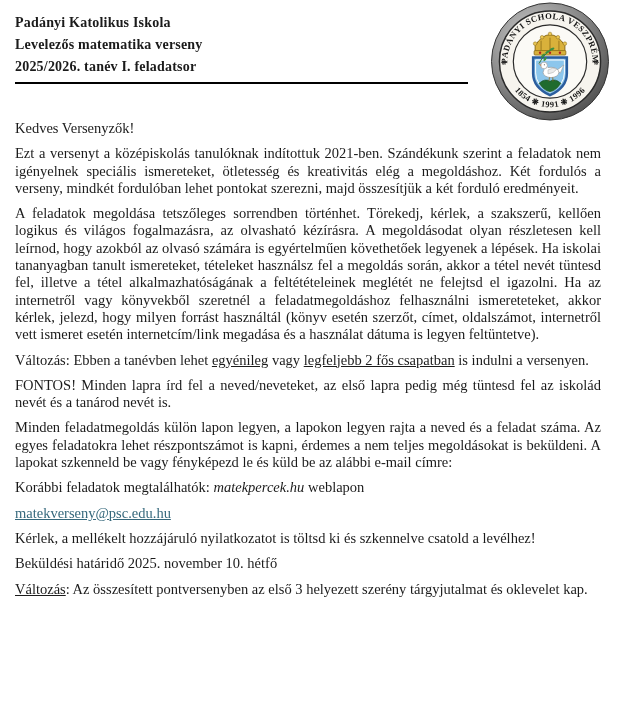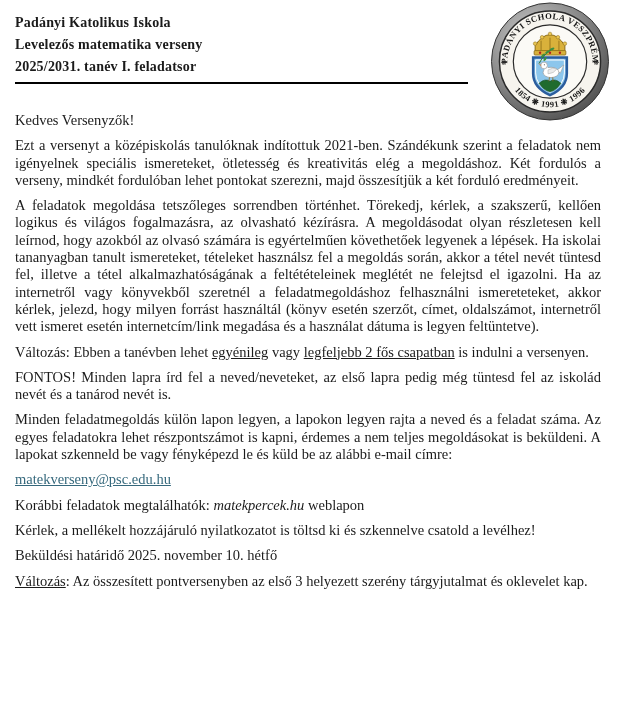--- a/index.html
+++ b/index.html
@@ -26,21 +26,21 @@
     letter-spacing:0.2px;
     white-space:nowrap;
   }
   .logo {
     position:absolute;
     top:2px; right:5px;
     width:124px; height:119px;
   }
   .logo svg { width:100%; height:100%; display:block; }
   
-  .content { margin-top:28px; }
+  .content { margin-top:36px; }
   .content p {
     margin:0 0 8px 0;
     font-size:14.5px;
     line-height:17.3px;
     text-align:justify;
   }
   .content p.left { text-align:left; }
   .bold { font-weight:normal; }
   .u { text-decoration:underline; }
   .it { font-style:italic; }
@@ -49,21 +49,21 @@
 </style>
 </head>
 <body>
 
 <div class="page">
 
   <header>
     <div class="titles">
       <div class="title">Padányi Katolikus Iskola</div>
       <div class="title">Levelezős matematika verseny</div>
-      <div class="title">2025/2031. tanév I. feladatsor</div>
+      <div class="title">2025/2026. tanév I. feladatsor</div>
     </div>
 
     <div class="logo">
       <svg viewBox="0 0 120 120" xmlns="http://www.w3.org/2000/svg">
         <defs>
           <radialGradient id="metalGrad" cx="35%" cy="30%" r="80%">
             <stop offset="0%" stop-color="#c9c9c9"></stop>
             <stop offset="55%" stop-color="#8a8a8a"></stop>
             <stop offset="100%" stop-color="#4a4a4a"></stop>
           </radialGradient>
@@ -135,23 +135,23 @@
 
     <p>A feladatok megoldása tetszőleges sorrendben történhet. Törekedj, kérlek, a szakszerű, kellően logikus és világos fogalmazásra, az olvasható kézírásra. A megoldásodat olyan részletesen kell leírnod, hogy azokból az olvasó számára is egyértelműen követhetőek legyenek a lépések. Ha iskolai tananyagban tanult ismereteket, tételeket használsz fel a megoldás során, akkor a tétel nevét tüntesd fel, illetve a tétel alkalmazhatóságának a feltétételeinek meglétét ne felejtsd el igazolni. Ha az internetről vagy könyvekből szeretnél a feladatmegoldáshoz felhasználni ismereteteket, akkor kérlek, jelezd, hogy milyen forrást használtál (könyv esetén szerzőt, címet, oldalszámot, internetről vett ismeret esetén internetcím/link megadása és a használat dátuma is legyen feltüntetve).</p>
 
     <p class="bold"><span>Változás: Ebben a tanévben lehet </span><span class="u">egyénileg</span><span> vagy </span><span class="u">legfeljebb 2 fős csapatban</span><span> is indulni a versenyen.</span></p>
 
     <p>FONTOS! Minden lapra írd fel a neved/neveteket, az első lapra pedig még tüntesd fel az iskolád nevét és a tanárod nevét is.</p>
 
 
     <p>Minden feladatmegoldás külön lapon legyen, a lapokon legyen rajta a neved és a feladat száma. Az egyes feladatokra lehet részpontszámot is kapni, érdemes a nem teljes megoldásokat is beküldeni. A lapokat szkenneld be vagy fényképezd le és küld be az alábbi e-mail címre:</p>
 
+    <p class="left"><span>Korábbi feladatok megtalálhatók: </span><span class="it">matekpercek.hu</span><span> weblapon</span></p>
+
     <p class="left"><a class="email" href="#">matekverseny@psc.edu.hu</a></p>
-
-    <p class="left"><span>Korábbi feladatok megtalálhatók: </span><span class="it">matekpercek.hu</span><span> weblapon</span></p>
 
     <p class="left">Kérlek, a mellékelt hozzájáruló nyilatkozatot is töltsd ki és szkennelve csatold a levélhez!</p>
 
     <p class="bold left">Beküldési határidő 2025. november 10. hétfő</p>
 
     <p><span class="u">Változás</span><span>: Az összesített pontversenyben az első 3 helyezett szerény tárgyjutalmat és oklevelet kap.</span></p>
 
   </main>
 </div>
 

